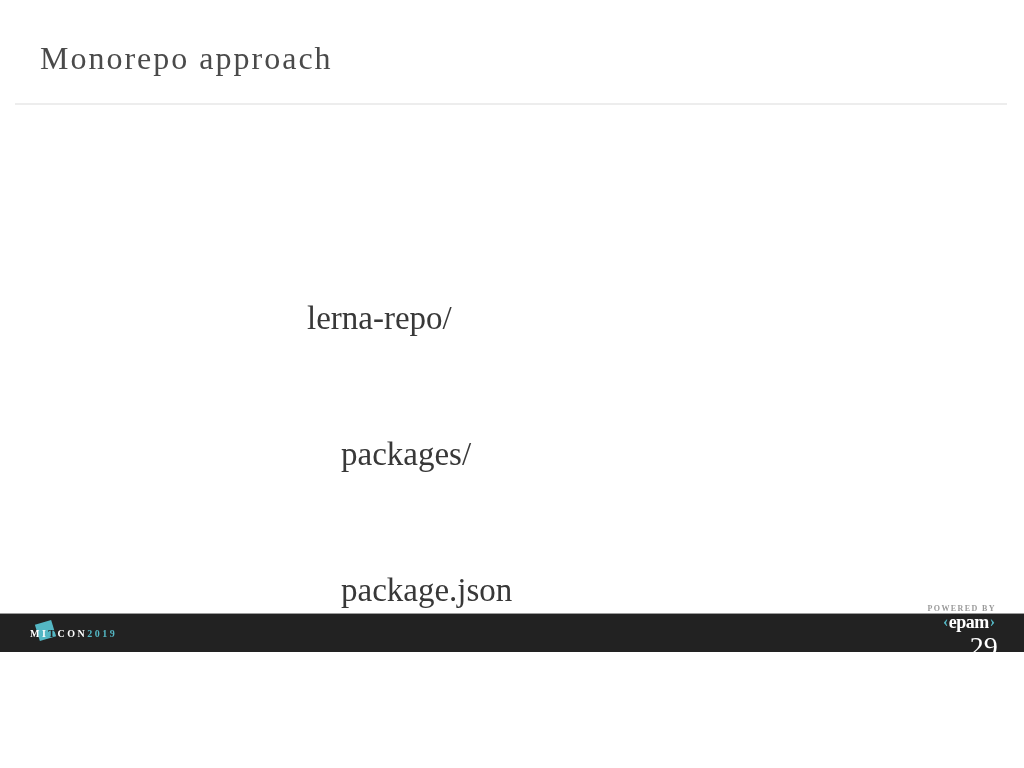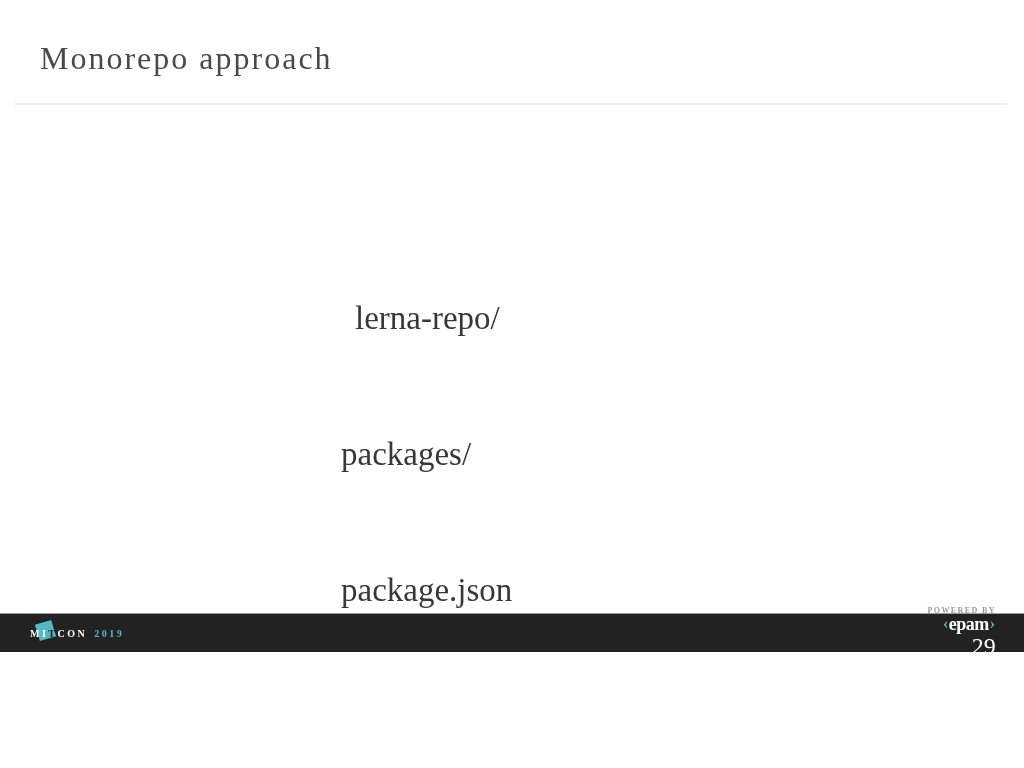--- a/index.html
+++ b/index.html
@@ -36,21 +36,21 @@
   .dir-tree {
     position: absolute;
     left: 307px;
     top: 205px;
     font-size: 33px;
     line-height: 45.4px;
     color: #383838;
     white-space: pre;
   }
   .tree-line { white-space: nowrap; }
-  .lvl-0 { padding-left: 0; margin-left: 48px; }
+  .lvl-0 { padding-left: 0; }
   .lvl-1 { padding-left: 34px; }
   .lvl-2 { padding-left: 68px; }
 
   
   .footer-bar {
     position: absolute;
     left: 0;
     bottom: 0;
     width: 1024px;
     height: 39px;
@@ -78,21 +78,21 @@
     left: 7px;
     top: 8px;
     width: 17px;
     height: 17px;
     background: #54b7c4;
     transform: rotate(-17deg);
     z-index: 0;
   }
   .mitcon-logo .glyph { position: relative; z-index: 1; }
   .mitcon-logo .glyph-dark { color: #222222; }
-  .mitcon-year { color: #54b7c4; margin-left: 7px; position: relative; z-index: 1; }
+  .mitcon-year { color: #54b7c4; position: relative; z-index: 1; }
 
   
   .footer-right {
     margin-left: auto;
     display: flex;
     align-items: center;
     margin-right: 14px;
     flex-direction: column;
   }
   .powered-by {
@@ -111,21 +111,21 @@
     letter-spacing: -0.5px;
     line-height: 1;
   }
   .epam-bracket {
     color: #54b7c4;
     font-size: 16px;
     font-weight: bold;
     padding: 0 1px;
   }
   .page-number {
-    font-size: 24px;
+    font-size: 28px;
     color: #ffffff;
     margin-left: 30px;
   }
 </style>
 </head>
 <body>
 
 <div class="slide">
 
   <div class="slide-title">Monorepo approach</div>

